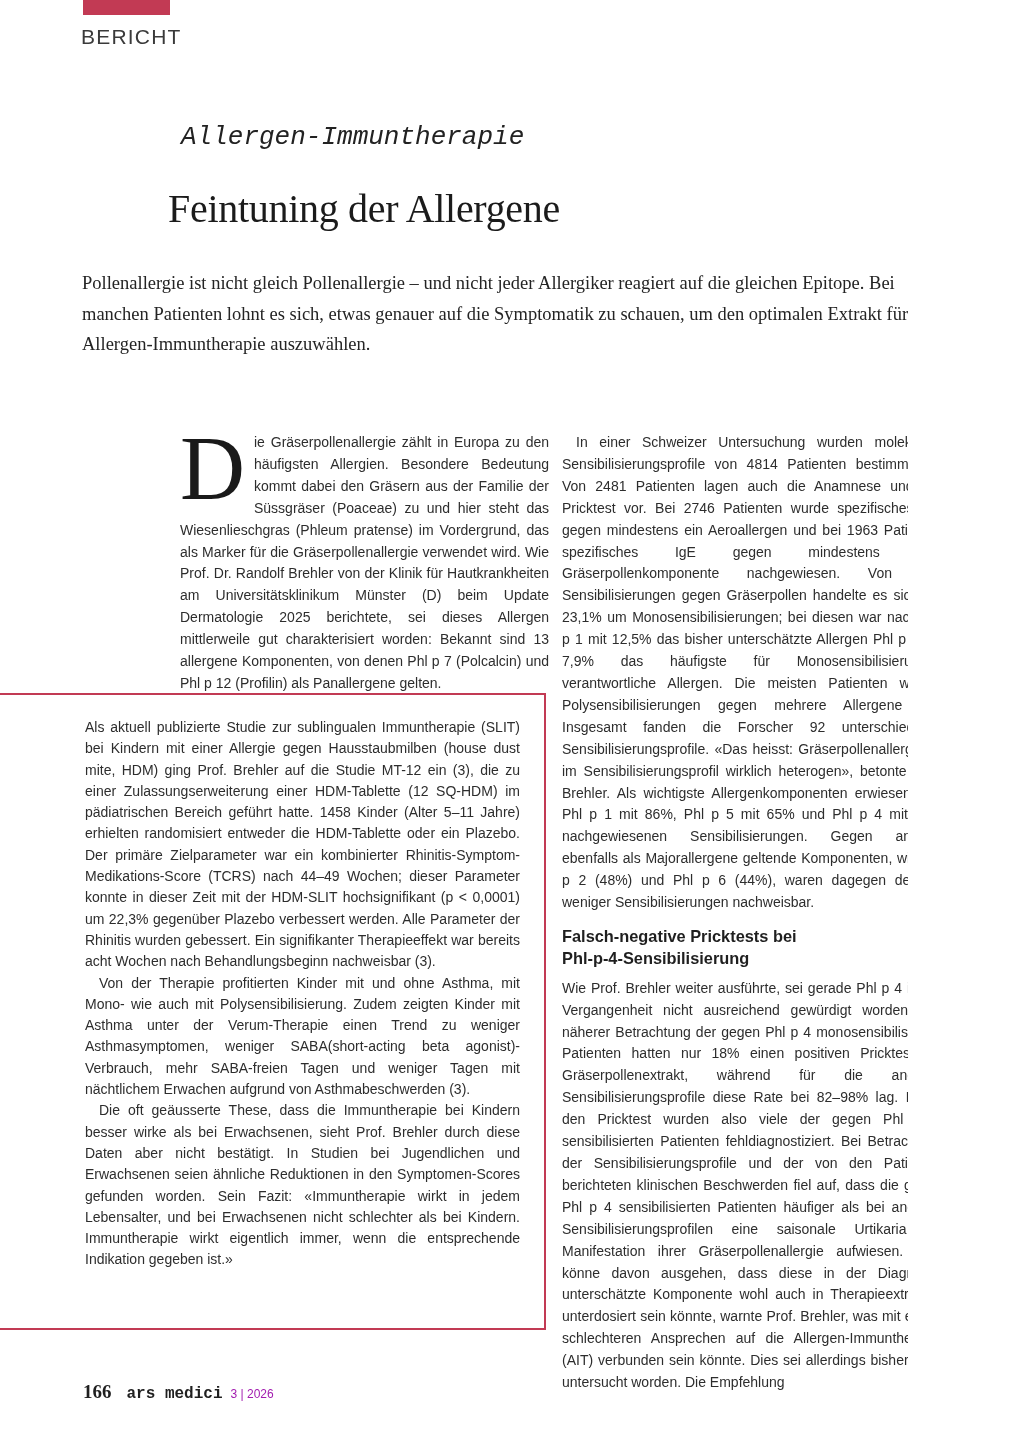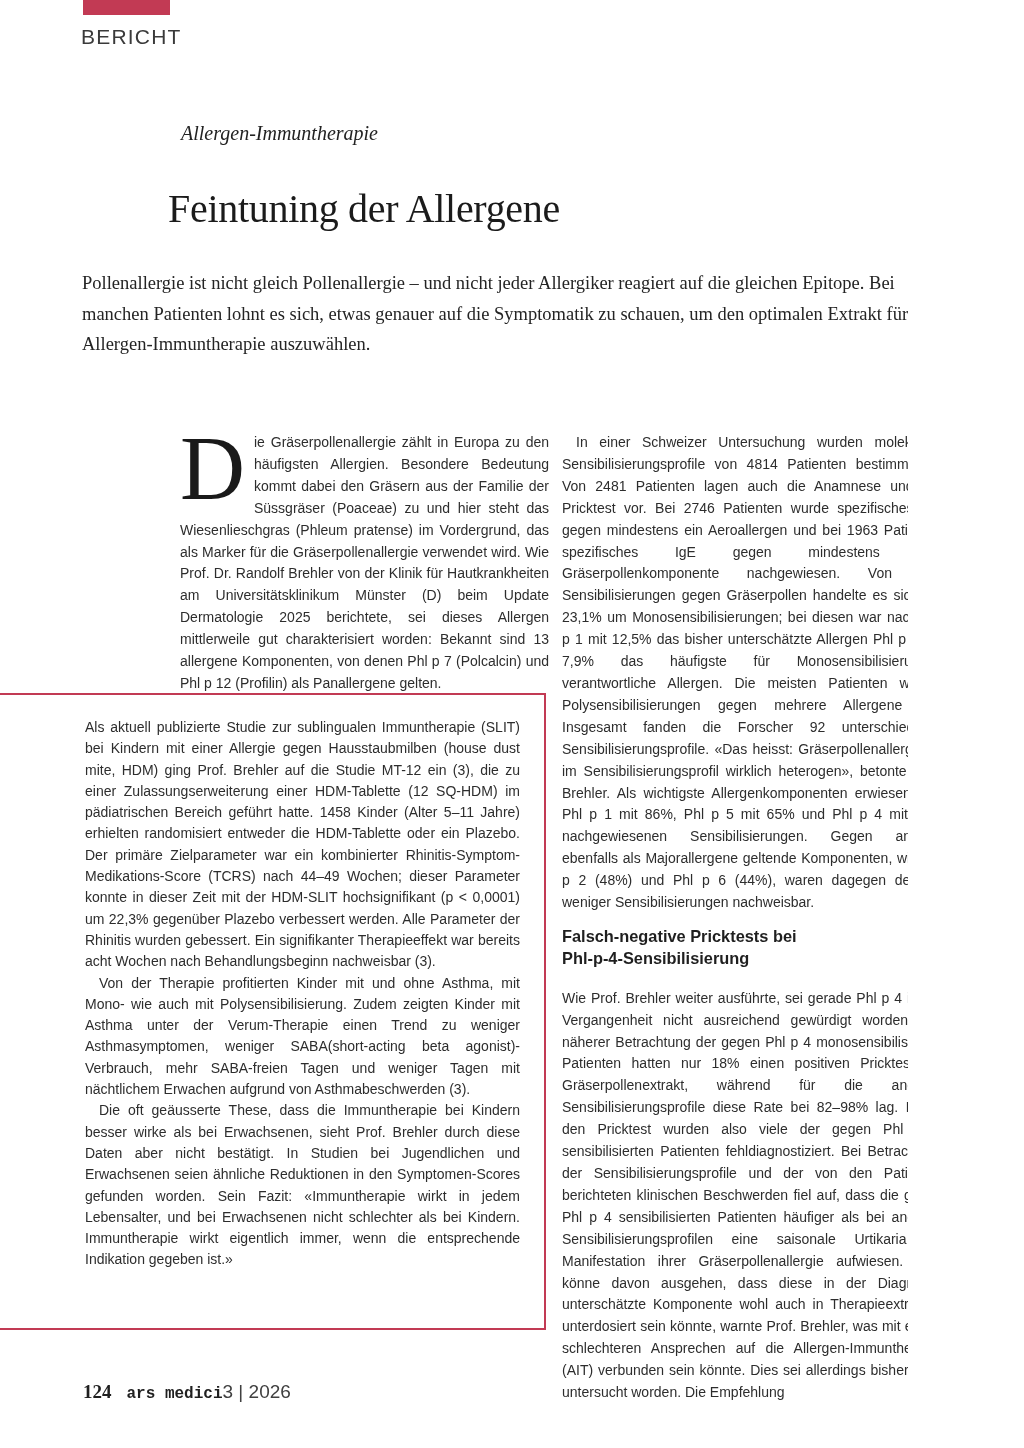--- a/index.html
+++ b/index.html
@@ -27,23 +27,23 @@
     font-size: 21px;
     letter-spacing: 1.2px;
     color: #3a3a3a;
     font-family: "Liberation Sans", sans-serif;
   }
 
   
   .kicker {
     position: absolute;
     left: 181px; top: 122px;
-    font-family: Liberation Serif, serif;
+    font-family: Liberation Mono, monospace;
     font-style: italic;
-    font-size: 20px;
+    font-size: 26px;
     color: #222222;
   }
   .title {
     position: absolute;
     left: 168px; top: 158px;
     font-family: "Liberation Serif", serif;
     font-size: 40px;
     font-weight: 400;
     letter-spacing: -0.3px;
     color: #1b1b1b;
@@ -84,21 +84,21 @@
     font-family: "Liberation Serif", serif;
     font-size: 90px;
     line-height: 66px;
     height: 66px;
     margin: 4px 9px 0 0;
     color: #1a1a1a;
   }
   .indent-first { text-indent: 14px; }
   .subheading {
     font-weight: 700;
-    margin: 12px 0 18px 0;
+    margin: 12px 0 8px 0;
     white-space: pre-line;
     text-align: left;
     color: #1f1f1f;
   }
   .para { margin: 0; }
 
   
   .infobox {
     position: absolute;
     left: -14px; top: 693px;
@@ -138,22 +138,23 @@
     font-weight: 700;
     font-size: 19px;
   }
   .footer-journal {
     font-family: Liberation Mono, monospace;
     font-weight: 700;
     font-size: 16px;
     margin-left: 15px;
   }
   .footer-issue {
-    font-size: 19px;
-    color: #404040;
+    font-size: 12px;
+    margin-left: 8px;
+    color: #a21caf;
   }
 </style>
 </head>
 <body>
 
 <div class="page">
 
   <div class="section-bar"></div>
   <div class="section-label">BERICHT</div>
 
@@ -175,18 +176,18 @@
 
   <aside class="infobox">
     <div class="infobox-body">
       <p class="para">Als aktuell publizierte Studie zur sublingualen Immuntherapie (SLIT) bei Kindern mit einer Allergie gegen Hausstaubmilben (house dust mite, HDM) ging Prof. Brehler auf die Studie MT-12 ein (3), die zu einer Zulassungserweiterung einer HDM-Tablette (12 SQ-HDM) im pädiatrischen Bereich geführt hatte. 1458 Kinder (Alter 5–11 Jahre) erhielten randomisiert entweder die HDM-Tablette oder ein Plazebo. Der primäre Zielparameter war ein kombinierter Rhinitis-Symptom-Medikations-Score (TCRS) nach 44–49 Wochen; dieser Parameter konnte in dieser Zeit mit der HDM-SLIT hochsignifikant (p &lt; 0,0001) um 22,3% gegenüber Plazebo verbessert werden. Alle Parameter der Rhinitis wurden gebessert. Ein signifikanter Therapieeffekt war bereits acht Wochen nach Behandlungsbeginn nachweisbar (3).</p>
       <p class="para indent-first">Von der Therapie profitierten Kinder mit und ohne Asthma, mit Mono- wie auch mit Polysensibilisierung. Zudem zeigten Kinder mit Asthma unter der Verum-Therapie einen Trend zu weniger Asthmasymptomen, weniger SABA(short-acting beta agonist)-Verbrauch, mehr SABA-freien Tagen und weniger Tagen mit nächtlichem Erwachen aufgrund von Asthmabeschwerden (3).</p>
       <p class="para indent-first">Die oft geäusserte These, dass die Immuntherapie bei Kindern besser wirke als bei Erwachsenen, sieht Prof. Brehler durch diese Daten aber nicht bestätigt. In Studien bei Jugendlichen und Erwachsenen seien ähnliche Reduktionen in den Symptomen-Scores gefunden worden. Sein Fazit: «Immuntherapie wirkt in jedem Lebensalter, und bei Erwachsenen nicht schlechter als bei Kindern. Immuntherapie wirkt eigentlich immer, wenn die entsprechende Indikation gegeben ist.»</p>
     </div>
   </aside>
 
   <div class="footer">
-    <span class="footer-page">124</span>
+    <span class="footer-page">166</span>
     <span class="footer-journal">ars medici</span>
     <span class="footer-issue">3 | 2026</span>
   </div>
 
 </div>
 
 </body></html>

